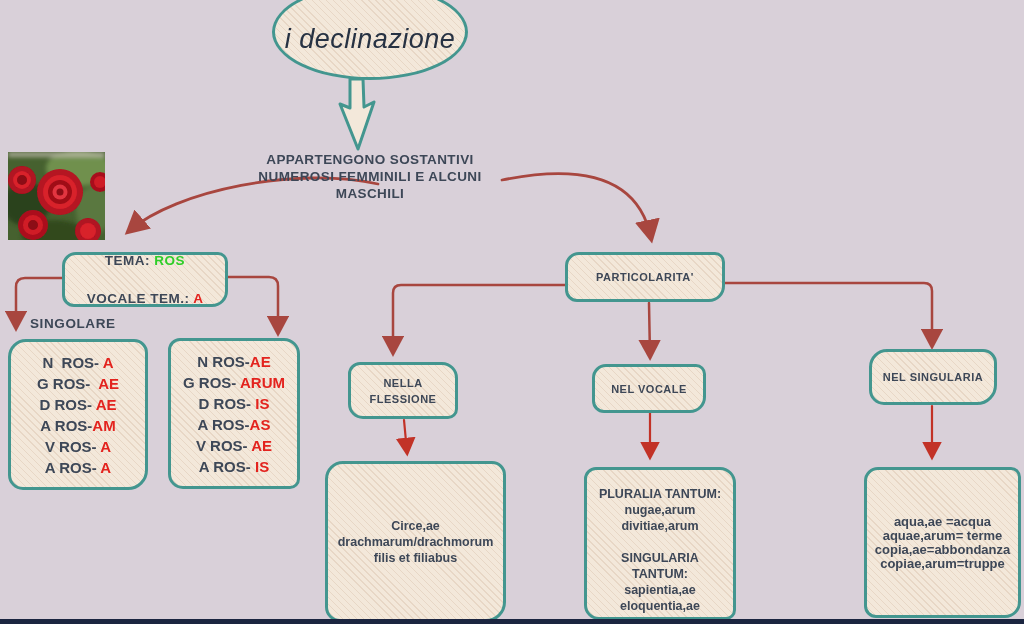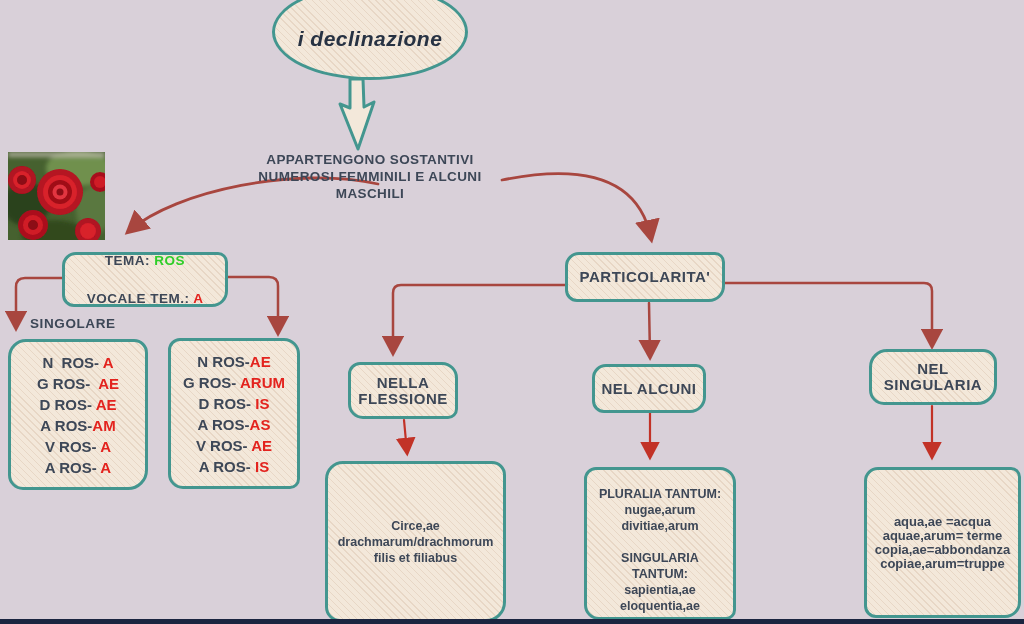--- a/index.html
+++ b/index.html
@@ -19,30 +19,30 @@
     font-weight:bold;
   }
   .r1{border-radius:14px 10px 16px 12px;}
   .r2{border-radius:12px 16px 10px 15px;}
   .r3{border-radius:18px 14px 20px 15px;text-align:center;}
   .ellipse{
     border-radius:50%;
     display:flex;align-items:center;justify-content:center;
   }
   .title-text{
-    font-style:italic;font-weight:bold;font-size:21px;color:#273243;
+    font-style:italic;font-weight:normal;font-size:27px;color:#273243;
     letter-spacing:0.5px;padding-top:14px;
   }
   .intro{
     color:#3d4757;font-weight:bold;font-size:13.5px;line-height:17px;
     text-align:center;white-space:pre-line;letter-spacing:0.4px;
   }
   .boxlabel{
     display:flex;align-items:center;justify-content:center;text-align:center;
-    font-size:15px;letter-spacing:0.5px;white-space:pre-line;line-height:16px;
+    font-size:11px;letter-spacing:0.5px;white-space:pre-line;line-height:16px;
   }
   .caselabel{color:#3d4757;font-weight:bold;font-size:13.5px;letter-spacing:0.6px;}
   .decl{
     display:flex;flex-direction:column;align-items:center;justify-content:center;
     font-size:15px;line-height:21px;
   }
   .decl .row{white-space:pre;}
   .decl .stem{color:#3d4757;}
   .decl .end{color:#e3231e;}
   .detail{
@@ -165,21 +165,21 @@
 
 <div class="abs sketchbox r1 boxlabel" style="left:565px;top:252px;width:160px;height:50px;">
   <span>PARTICOLARITA'</span>
 </div>
 
 <div class="abs sketchbox r2 boxlabel" style="left:348px;top:362px;width:110px;height:57px;">
   <span>NELLA
 FLESSIONE</span>
 </div>
 <div class="abs sketchbox r1 boxlabel" style="left:592px;top:364px;width:114px;height:49px;">
-  <span>NEL ALCUNI</span>
+  <span>NEL VOCALE</span>
 </div>
 <div class="abs sketchbox r3 boxlabel" style="left:869px;top:349px;width:128px;height:56px;">
   <span>NEL SINGULARIA</span>
 </div>
 
 <div class="abs sketchbox r3 detail v-center" style="left:325px;top:461px;width:181px;height:161px;">
   <span>Circe,ae
 drachmarum/drachmorum
 filis et filiabus</span>
 </div>

